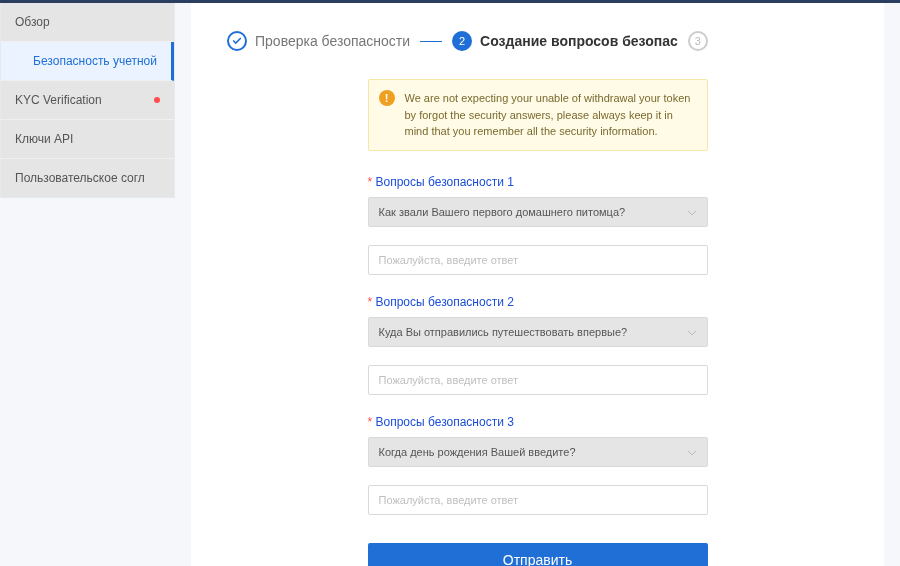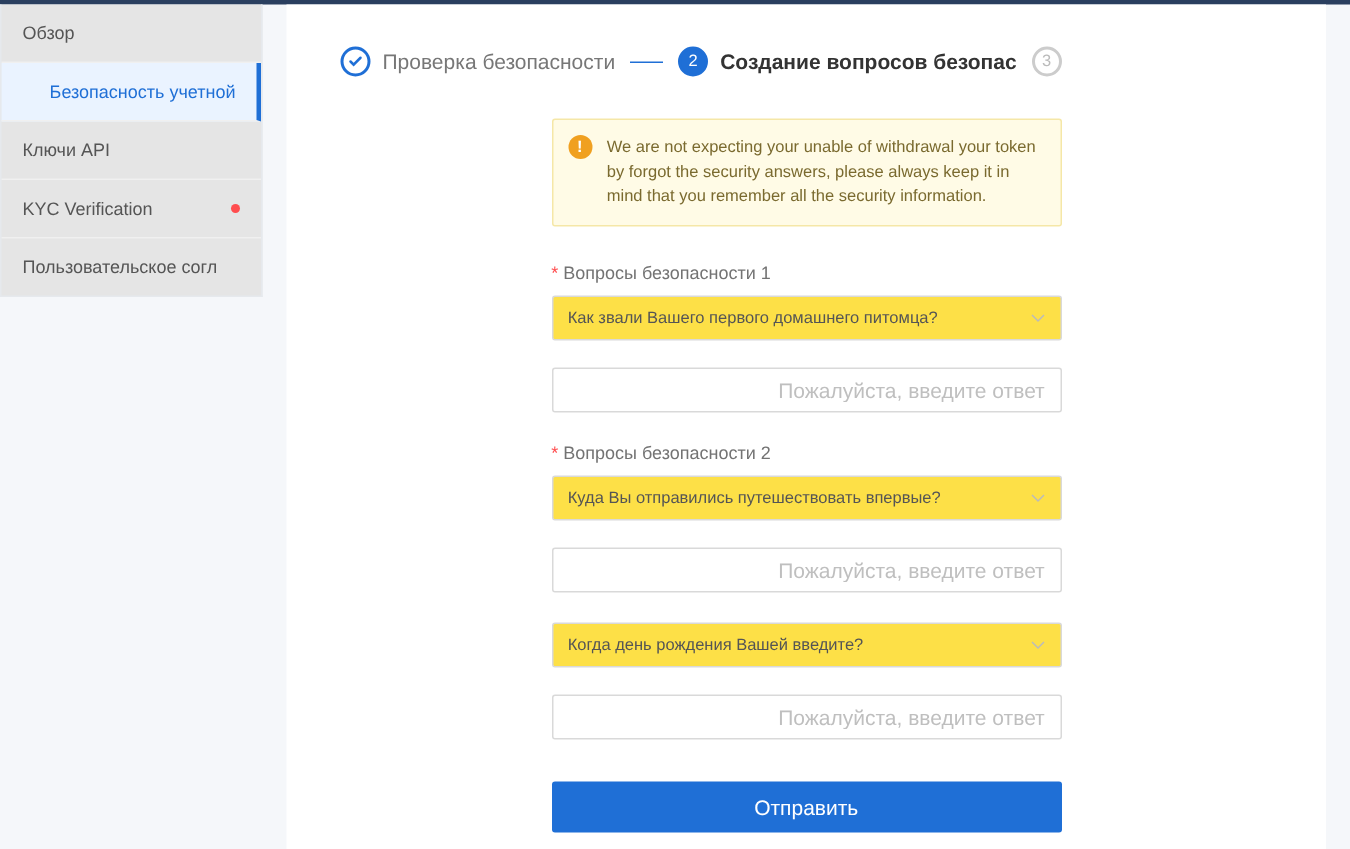--- a/index.html
+++ b/index.html
@@ -139,59 +139,58 @@
       display: flex;
       align-items: center;
       justify-content: center;
       font-size: 11px;
       font-weight: bold;
     }
     .field-block { margin-bottom: 20px; }
     .field-label {
       display: block;
       font-size: 12px;
-      color: #737373;
+      color: #1d4ed8;
       margin-bottom: 8px;
     }
     .field-label::before {
       content: "* ";
       color: #ff4d4f;
     }
     .select {
       width: 100%;
       height: 30px;
       border: 1px solid #d9d9d9;
       border-radius: 2px;
       padding: 0 28px 0 10px;
       font-size: 11px;
       color: #555;
-      background: #fde047;
+      background: #e5e5e5;
       position: relative;
       display: flex;
       align-items: center;
       cursor: pointer;
       margin-bottom: 18px;
     }
     .select-chevron {
       position: absolute;
       right: 10px;
       top: 50%;
       transform: translateY(-50%);
       color: #bbb;
     }
     .answer-input {
       width: 100%;
       height: 30px;
       border: 1px solid #d9d9d9;
       border-radius: 2px;
       padding: 0 10px;
-      font-size: 14px;
+      font-size: 11px;
       color: #333;
       outline: none;
-      text-align: right;
     }
     .answer-input::placeholder { color: #bfbfbf; }
     .submit-btn {
       width: 100%;
       height: 34px;
       background: #1f6fd6;
       color: #fff;
       border: none;
       border-radius: 2px;
       font-size: 14px;
@@ -206,25 +205,25 @@
 
 <div class="layout">
   <div class="sidebar">
     <div class="sidebar-item">
       <span>Обзор</span>
     </div>
     <div class="sidebar-item active">
       <span>Безопасность учетной</span>
     </div>
     <div class="sidebar-item">
-      <span>Ключи API</span>
-    </div>
-    <div class="sidebar-item">
       <span>KYC Verification</span>
       <span class="kyc-dot"></span>
+    </div>
+    <div class="sidebar-item">
+      <span>Ключи API</span>
     </div>
     <div class="sidebar-item">
       <span>Пользовательское согл</span>
     </div>
   </div>
 
   <div class="main">
     <div class="card">
 
       <div class="steps">
@@ -272,20 +271,21 @@
             <span class="select-chevron">
               <svg width="10" height="6" viewBox="0 0 10 6">
                   <path d="M1 1l4 4 4-4" stroke="#bbb" stroke-width="1" fill="none"></path>
                 </svg>
             </span>
           </div>
           <input class="answer-input" placeholder="Пожалуйста, введите ответ" style="">
         </div>
 
         <div class="field-block">
+          <label class="field-label">Вопросы безопасности 3</label>
           <div class="select">
             <span>Когда день рождения Вашей введите?</span>
             <span class="select-chevron">
               <svg width="10" height="6" viewBox="0 0 10 6">
                   <path d="M1 1l4 4 4-4" stroke="#bbb" stroke-width="1" fill="none"></path>
                 </svg>
             </span>
           </div>
           <input class="answer-input" placeholder="Пожалуйста, введите ответ" style="">
         </div>

